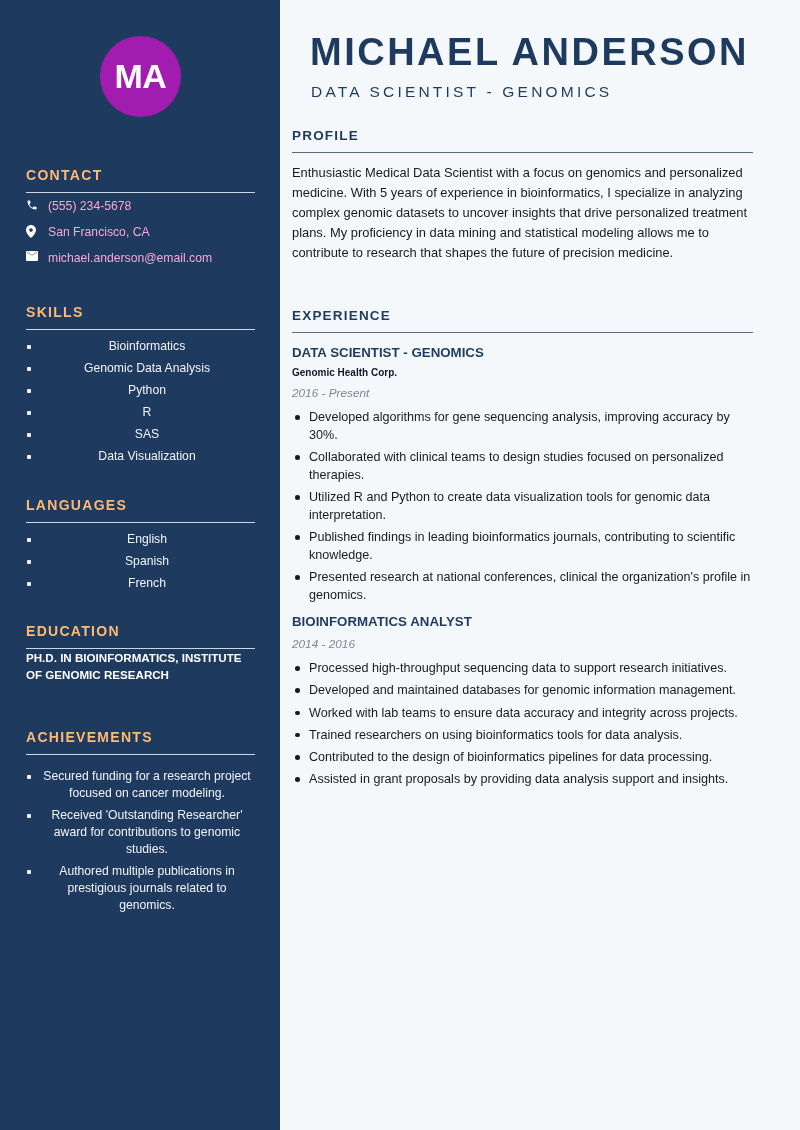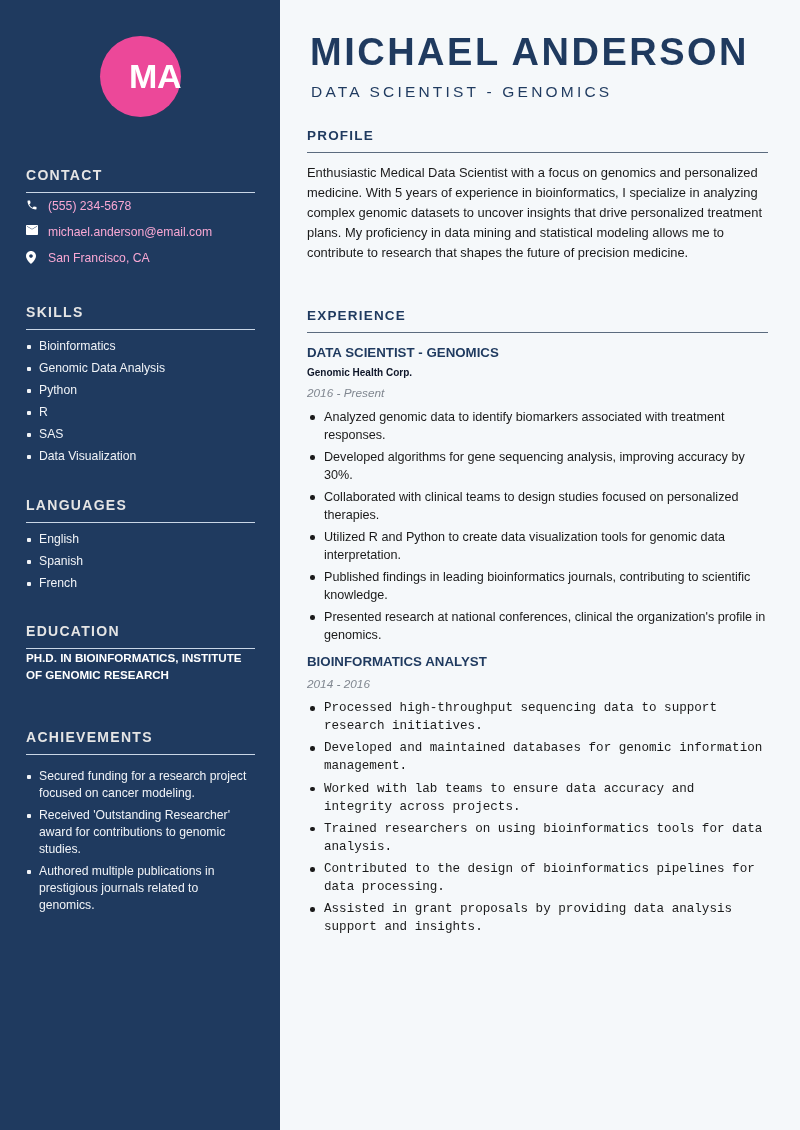--- a/index.html
+++ b/index.html
@@ -1,49 +1,49 @@
 <!DOCTYPE html>
 <html><head>
 <meta charset="utf-8">
 <style>
   * { box-sizing: border-box; margin: 0; padding: 0; }
   html, body { width: 800px; height: 1130px; }
   body { font-family: "Liberation Sans", "DejaVu Sans", sans-serif; background: #f5f8fa; position: relative; overflow: hidden; }
   .sidebar { position: absolute; left: 0; top: 0; width: 280px; height: 1130px; background: #1f3a5f; color: #ffffff; padding: 0 26px; }
   .main { position: absolute; left: 280px; top: 0; width: 520px; height: 1130px; background: #f5f8fa; padding: 0 29px 0 30px; }
 
-  .avatar { position: absolute; left: 100px; top: 36px; width: 81px; height: 81px; border-radius: 50%; background: #ec4899; display: flex; align-items: center; justify-content: flex-end; }
+  .avatar { position: absolute; left: 100px; top: 36px; width: 81px; height: 81px; border-radius: 50%; background: #a21caf; display: flex; align-items: center; justify-content: center; }
   .avatar span { font-weight: bold; font-size: 34px; color: #fff; letter-spacing: -0.5px; }
 
   .side-section { position: absolute; left: 26px; width: 229px; }
-  .side-h { font-weight: bold; font-size: 14px; letter-spacing: 1.3px; color: #e5e5e5; padding-bottom: 9px; border-bottom: 1.5px solid #c9d6e6; }
+  .side-h { font-weight: bold; font-size: 14px; letter-spacing: 1.3px; color: #fdba74; padding-bottom: 9px; border-bottom: 1.5px solid #c9d6e6; }
   .contact-row { display: flex; align-items: flex-start; height: 26px; font-size: 12.2px; color: #f9a8d4; }
   .contact-row .ic { width: 22px; display: inline-flex; align-items: center; }
   .contact-list { margin-top: 6px; }
-  ul.side-list { list-style: none; margin-top: 8px; }
+  ul.side-list { list-style: none; margin-top: 8px; text-align: center; }
   ul.side-list li { position: relative; padding-left: 13px; font-size: 12.2px; line-height: 17px; color: #f0f3f7; margin-bottom: 5px; }
   ul.side-list li::before { content: ""; position: absolute; left: 1px; top: 7px; width: 4px; height: 4px; background: #f0f3f7; border-radius: 1px; }
   ul.side-list.skills li { margin-bottom: 5px; }
   .edu-text { font-weight: bold; font-size: 11.6px; line-height: 17px; color: #fff; }
 
   .name { position: absolute; left: 30px; top: 31px; font-weight: bold; font-size: 38px; letter-spacing: 2.5px; color: #1f3a5f; }
   .title { position: absolute; left: 31px; top: 83px; font-size: 15.5px; letter-spacing: 3.2px; color: #1f3a5f; }
 
-  .main-section { position: absolute; left: 27px; width: 461px; }
+  .main-section { position: absolute; left: 12px; width: 461px; }
   .main-h { font-weight: bold; font-size: 13.5px; letter-spacing: 1.2px; color: #1f3a5f; padding-bottom: 9px; border-bottom: 1.5px solid #5b6b7e; }
   .profile-text { margin-top: 10px; font-size: 12.9px; line-height: 20px; color: #1a1a1a; }
 
   .job { margin-top: 12px; }
   .job-title { font-weight: bold; font-size: 13.3px; color: #1f3a5f; }
   .job-company { font-weight: bold; font-size: 10px; color: #0f172a; margin-top: 7px; }
   .job-dates { font-style: italic; font-size: 11.8px; color: #808790; margin-top: 8px; }
   ul.bullets { list-style: none; margin-top: 8px; }
   ul.bullets li { position: relative; padding-left: 17px; font-size: 12.6px; line-height: 18px; color: #1a1a1a; margin-bottom: 4px; }
   ul.bullets li::before { content: ""; position: absolute; left: 3px; top: 7px; width: 4.5px; height: 4.5px; border-radius: 50%; background: #1a1a1a; }
-  ul.bullets.tight li { margin-bottom: 4.3px; font-family: Liberation Mono, monospace; }
+  ul.bullets.tight li { margin-bottom: 4.3px; }
 </style>
 </head>
 <body>
 
 <aside class="sidebar">
   <div class="avatar">
     <span>MA</span>
   </div>
 
   <section class="side-section" style="top:167px;">
@@ -52,33 +52,33 @@
       <div class="contact-row">
         <span class="ic">
           <svg width="12" height="12" viewBox="0 0 24 24">
               <path fill="#fff" d="M6.6 10.8c1.4 2.8 3.8 5.1 6.6 6.6l2.2-2.2c.3-.3.7-.4 1-.2 1.1.4 2.3.6 3.6.6.6 0 1 .4 1 1V20c0 .6-.4 1-1 1C10.6 21 3 13.4 3 4c0-.6.4-1 1-1h3.5c.6 0 1 .4 1 1 0 1.3.2 2.5.6 3.6.1.3 0 .7-.2 1L6.6 10.8z"></path>
             </svg>
         </span>
         <span>(555) 234-5678</span>
       </div>
       <div class="contact-row">
         <span class="ic">
+          <svg width="10" height="13" viewBox="0 0 20 26">
+              <path fill="#fff" d="M10 0C4.5 0 0 4.4 0 9.9 0 17.3 10 26 10 26s10-8.7 10-16.1C20 4.4 15.5 0 10 0zm0 13.5c-2 0-3.6-1.6-3.6-3.6S8 6.3 10 6.3s3.6 1.6 3.6 3.6-1.6 3.6-3.6 3.6z"></path>
+            </svg>
+        </span>
+        <span>San Francisco, CA</span>
+      </div>
+      <div class="contact-row">
+        <span class="ic">
           <svg width="12" height="10" viewBox="0 0 24 20">
               <path fill="#fff" d="M2 0h20c1.1 0 2 .9 2 2v16c0 1.1-.9 2-2 2H2c-1.1 0-2-.9-2-2V2C0 .9.9 0 2 0zm10 9L22 3V2L12 8 2 2v1l10 6z"></path>
             </svg>
         </span>
         <span>michael.anderson@email.com</span>
-      </div>
-      <div class="contact-row">
-        <span class="ic">
-          <svg width="10" height="13" viewBox="0 0 20 26">
-              <path fill="#fff" d="M10 0C4.5 0 0 4.4 0 9.9 0 17.3 10 26 10 26s10-8.7 10-16.1C20 4.4 15.5 0 10 0zm0 13.5c-2 0-3.6-1.6-3.6-3.6S8 6.3 10 6.3s3.6 1.6 3.6 3.6-1.6 3.6-3.6 3.6z"></path>
-            </svg>
-        </span>
-        <span>San Francisco, CA</span>
       </div>
     </div>
   </section>
 
   <section class="side-section" style="top:304px;">
     <h2 class="side-h">SKILLS</h2>
     <ul class="side-list skills">
       <li>Bioinformatics</li>
       <li>Genomic Data Analysis</li>
       <li>Python</li>
@@ -122,21 +122,20 @@
   </section>
 
   <section class="main-section" style="top:308px;">
     <h2 class="main-h">EXPERIENCE</h2>
 
     <div class="job">
       <div class="job-title">DATA SCIENTIST - GENOMICS</div>
       <div class="job-company">Genomic Health Corp.</div>
       <div class="job-dates">2016 - Present</div>
       <ul class="bullets">
-        <li>Analyzed genomic data to identify biomarkers associated with treatment responses.</li>
         <li>Developed algorithms for gene sequencing analysis, improving accuracy by 30%.</li>
         <li>Collaborated with clinical teams to design studies focused on personalized therapies.</li>
         <li>Utilized R and Python to create data visualization tools for genomic data interpretation.</li>
         <li>Published findings in leading bioinformatics journals, contributing to scientific knowledge.</li>
         <li>Presented research at national conferences, clinical the organization's profile in genomics.</li>
       </ul>
     </div>
 
     <div class="job" style="margin-top:10px;">
       <div class="job-title">BIOINFORMATICS ANALYST</div>

